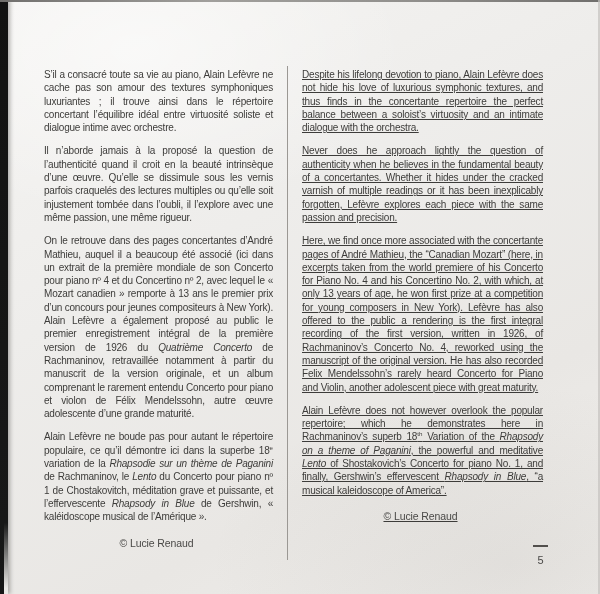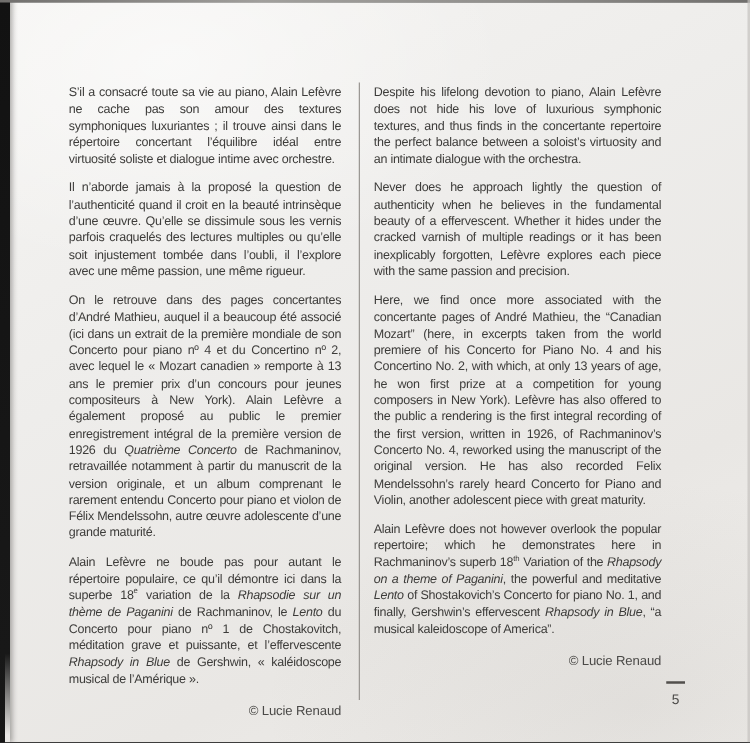--- a/index.html
+++ b/index.html
@@ -41,34 +41,34 @@
   }
   .column{
     position:absolute; top:68px;
     color:var(--text,#3d3c3a);
     font-size:10px; line-height:13.3px;
     letter-spacing:-0.2px;
     text-align:justify;
     text-justify:inter-word;
   }
   .column-left{ left:40px;  width:233px; }
-  .column-right{ left:284px; width:245px; }
-  .column p{ margin:0 0 10px 15px; }
+  .column-right{ left:298px; width:245px;text-decoration:underline; }
+  .column p{ margin:0 0 10px 4px; }
   .column p:last-child{ margin-bottom:0; }
   .column sup{ font-size:0.62em; line-height:0; letter-spacing:0; }
   .divider{
     position:absolute; left:287px; top:66px;
     width:1px; height:494px;
     background:var(--divider,#9b9894);
   }
   .credit{
     margin-top:13px;
     font-size:10.5px; letter-spacing:-0.1px;
     color:var(--credit,#4a4947);
-    text-align:right;
+    text-align:center;
   }
   .pagenum{
     position:absolute; right:52px; bottom:26px;
     width:15px; text-align:center;
     color:var(--credit,#4a4947);
   }
   .pagenum-rule{
     display:block; width:100%; height:2px;
     background:#524f4c; margin-bottom:3px;
   }
@@ -91,21 +91,21 @@
         <p><span>Il n’aborde jamais à la proposé la question de l’authenticité quand il croit en la beauté intrinsèque d’une œuvre. Qu’elle se dissimule sous les vernis parfois craquelés des lectures multiples ou qu’elle soit injustement tombée dans l’oubli, il l’explore avec une même passion, une même rigueur.</span></p>
         <p><span>On le retrouve dans des pages concertantes d’André Mathieu, auquel il a beaucoup été associé (ici dans un extrait de la première mondiale de son Concerto pour piano nº 4 et du Concertino nº 2, avec lequel le « Mozart canadien » remporte à 13 ans le premier prix d’un concours pour jeunes compositeurs à New York). Alain Lefèvre a également proposé au public le premier enregistrement intégral de la première version de 1926 du </span><span style="font-style: italic;">Quatrième Concerto</span><span> de Rachmaninov, retravaillée notamment à partir du manuscrit de la version originale, et un album comprenant le rarement entendu Concerto pour piano et violon de Félix Mendelssohn, autre œuvre adolescente d’une grande maturité.</span></p>
         <p><span>Alain Lefèvre ne boude pas pour autant le répertoire populaire, ce qu’il démontre ici dans la superbe 18</span><sup>e</sup><span> variation de la </span><span style="font-style: italic;">Rhapsodie sur un thème de Paganini</span><span> de Rachmaninov, le </span><span style="font-style: italic;">Lento</span><span> du Concerto pour piano nº 1 de Chostakovitch, méditation grave et puissante, et l’effervescente </span><span style="font-style: italic;">Rhapsody in Blue</span><span> de Gershwin, « kaléidoscope musical de l’Amérique ».</span></p>
       </div>
     <div class="credit">© Lucie Renaud</div>
   </div>
 
   <div class="column column-right" lang="en">
     <div>
         <p><span>Despite his lifelong devotion to piano, Alain Lefèvre does not hide his love of luxurious symphonic textures, and thus finds in the concertante repertoire the perfect balance between a soloist’s virtuosity and an intimate dialogue with the orchestra.</span></p>
-        <p><span>Never does he approach lightly the question of authenticity when he believes in the fundamental beauty of a effervescent. Whether it hides under the cracked varnish of multiple readings or it has been inexplicably forgotten, Lefèvre explores each piece with the same passion and precision.</span></p>
+        <p><span>Never does he approach lightly the question of authenticity when he believes in the fundamental beauty of a concertantes. Whether it hides under the cracked varnish of multiple readings or it has been inexplicably forgotten, Lefèvre explores each piece with the same passion and precision.</span></p>
         <p><span>Here, we find once more associated with the concertante pages of André Mathieu, the “Canadian Mozart” (here, in excerpts taken from the world premiere of his Concerto for Piano No. 4 and his Concertino No. 2, with which, at only 13 years of age, he won first prize at a competition for young composers in New York). Lefèvre has also offered to the public a rendering is the first integral recording of the first version, written in 1926, of Rachmaninov’s Concerto No. 4, reworked using the manuscript of the original version. He has also recorded Felix Mendelssohn’s rarely heard Concerto for Piano and Violin, another adolescent piece with great maturity.</span></p>
         <p><span>Alain Lefèvre does not however overlook the popular repertoire; which he demonstrates here in Rachmaninov’s superb 18</span><sup>th</sup><span> Variation of the </span><span style="font-style: italic;">Rhapsody on a theme of Paganini</span><span>, the powerful and meditative </span><span style="font-style: italic;">Lento</span><span> of Shostakovich’s Concerto for piano No. 1, and finally, Gershwin’s effervescent </span><span style="font-style: italic;">Rhapsody in Blue</span><span>, “a musical kaleidoscope of America”.</span></p>
       </div>
     <div class="credit">© Lucie Renaud</div>
   </div>
 
   <div class="pagenum">
     <span class="pagenum-rule"></span>
     <span class="pagenum-value">5</span>
   </div>

